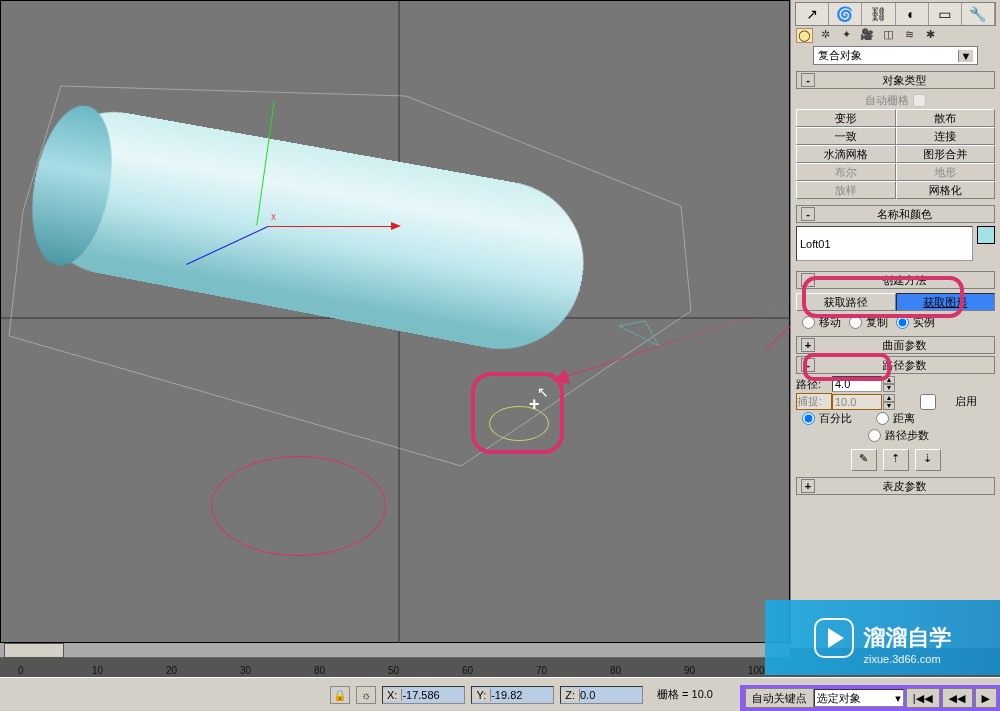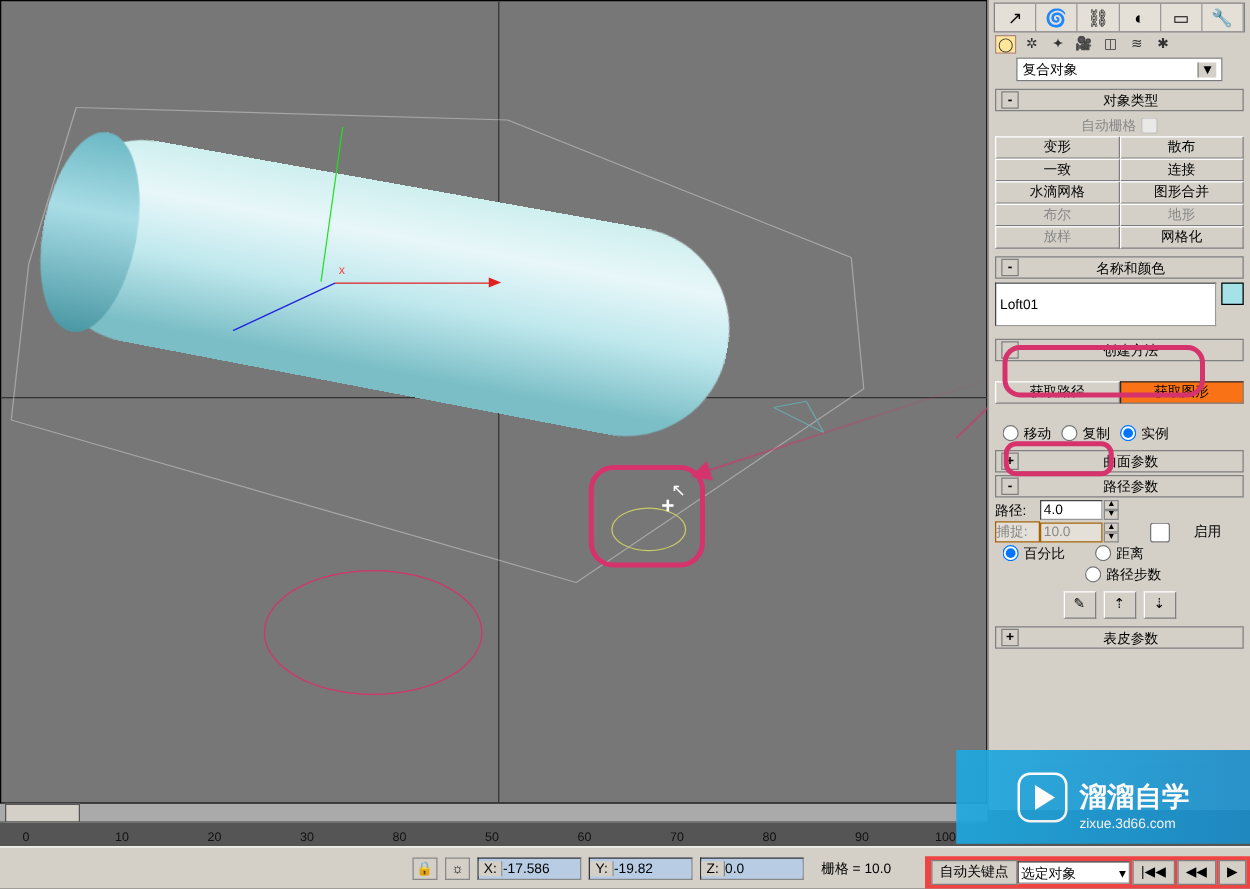--- a/index.html
+++ b/index.html
@@ -61,24 +61,24 @@
 .btn-grid .b { width:50%; height:18px; border:1px solid #fff; border-right-color:#808080;
   border-bottom-color:#808080; text-align:center; line-height:16px; background:#d4d0c8; }
 .btn-grid .b.dis { color:#888; }
 .btn-grid .autogrid { width:100%; display:flex; justify-content:center; align-items:center; color:#888; height:18px; }
 .autogrid input { margin-left:4px; }
 
 .name-row { display:flex; margin:3px 5px; gap:4px; }
 .name-row input { flex:1; height:35px; border:1px inset #999; padding:0 3px; }
 .color-sw { width:18px; height:18px; border:1px solid #000; }
 
-.get-row { display:flex; margin:16px 5px; }
+.get-row { display:flex; margin:4px 5px; }
 .get-row .b { flex:1; height:18px; border:1px solid #fff; border-right-color:#808080;
   border-bottom-color:#808080; text-align:center; line-height:16px; }
-.get-row .b.active { background:#f97316; border:1px inset #808080; }
+.get-row .b.active { background:#3b82f6; border:1px inset #808080;text-decoration:underline; }
 
 .highlight-box1 { position:absolute; left:802px; top:276px; width:162px; height:42px;
   border:4px solid #d6336c; border-radius:14px; z-index:10; }
 .highlight-box2 { position:absolute; left:803px; top:353px; width:88px; height:28px;
   border:4px solid #d6336c; border-radius:10px; z-index:10; }
 
 .radio-row { display:flex; margin:0 5px 2px; align-items:center; gap:2px; font-size:11px; }
 .radio-row input { margin:0 2px 0 6px; }
 
 .spin-row { display:flex; margin:1px 5px; align-items:center; }
@@ -99,21 +99,21 @@
 
 .status { position:absolute; left:0; bottom:0; width:1000px; height:34px; background:#d4d0c8;
   border-top:1px solid #fff; display:flex; align-items:center; padding-left:330px; gap:6px; }
 .status .pick { display:flex; align-items:center; border:1px inset #888; height:18px; background:#b8cce4; }
 .status .pick .lbl { padding:0 4px; background:#d4d0c8; border-right:1px solid #888; }
 .status .pick input { border:none; width:62px; background:#b8cce4; text-align:left; padding-left:0;}
 .lock { width:20px; height:18px; border:1px solid #888; text-align:center; line-height:16px; }
 .grid-txt { margin-left:8px; }
 
 .rbtns { position:absolute; right:0; bottom:0; height:26px; display:flex; align-items:center;
-  gap:0; background:#ef4444; padding:0 3px; }
+  gap:0; background:#8b5cf6; padding:0 3px; }
 .rbtns .rb { height:20px; padding:0 6px; border:1px solid #808080; background:#d4d0c8;
   text-align:center; line-height:18px; margin-left:2px; }
 .rbtns .dd { width:90px; border:1px inset #888; background:#fff; padding:0 2px; height:18px;
   display:flex; align-items:center; }
 
 .watermark { position:absolute; left:765px; top:600px; width:235px; height:75px;
   background:linear-gradient(90deg,#1fa9e0,#1b8dc9); display:flex; align-items:center;
   justify-content:center; color:#fff; gap:10px; z-index:50; opacity:.92;}
 .watermark .play { width:40px; height:40px; border:2.5px solid #fff; border-radius:10px;
   display:flex; align-items:center; justify-content:center; }

